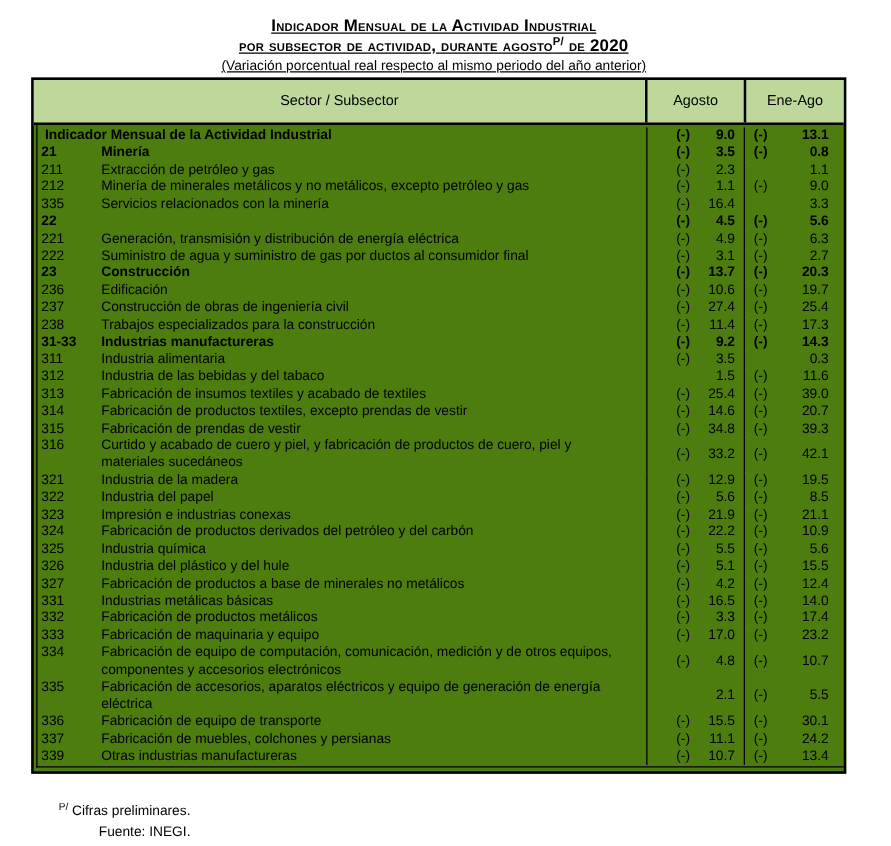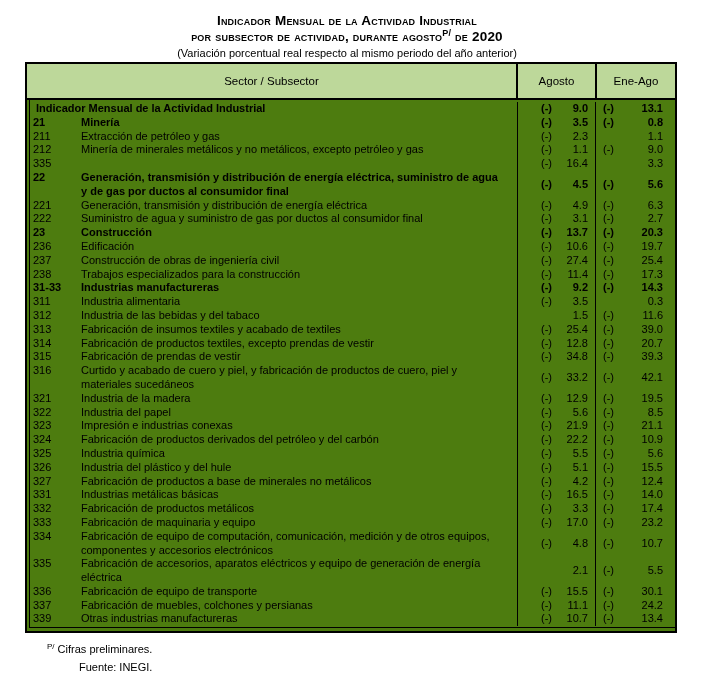--- a/index.html
+++ b/index.html
@@ -2,21 +2,21 @@
 <html><head>
 <meta charset="utf-8">
 <style>
   * { box-sizing: border-box; margin: 0; padding: 0; }
   html, body { background: #ffffff; }
   body {
     width: 713px; height: 677px; overflow: hidden;
     font-family: "Liberation Sans", sans-serif;
     color: #000;
   }
-  .page { position: relative; width: 694px; height: 677px; }
+  .page { position: relative; width: 694px; height: 677px; text-decoration: underline; }
 
   
   .titles { text-align: center; padding-top: 13px; }
   .t-line1, .t-line2 {
     font-weight: bold; font-size: 13.5px; line-height: 16px;
     font-variant: small-caps; letter-spacing: 0.2px;
   }
   .t-sup { font-size: 9px; position: relative; top: -5px; font-variant: normal; }
   .t-sub { font-size: 11px; line-height: 14px; font-variant: normal; }
 
@@ -138,35 +138,35 @@
     </div>
     <div class="cell-eneago">
       <span class="sign">(-)</span>
       <span class="num">9.0</span>
     </div>
   </div>
 
   <div class="row">
     <div class="cell-sector">
       <span class="code">335</span>
+      <span class="name">Servicios relacionados con la minería</span>
     </div>
     <div class="cell-agosto">
       <span class="sign">(-)</span>
       <span class="num">16.4</span>
     </div>
     <div class="cell-eneago">
       <span class="sign"></span>
       <span class="num">3.3</span>
     </div>
   </div>
 
   <div class="row bold">
     <div class="cell-sector">
       <span class="code">22</span>
-      <span class="name">Generación, transmisión y distribución de energía eléctrica, suministro de agua y de gas por ductos al consumidor final</span>
     </div>
     <div class="cell-agosto">
       <span class="sign">(-)</span>
       <span class="num">4.5</span>
     </div>
     <div class="cell-eneago">
       <span class="sign">(-)</span>
       <span class="num">5.6</span>
     </div>
   </div>
@@ -321,21 +321,21 @@
     </div>
   </div>
 
   <div class="row">
     <div class="cell-sector">
       <span class="code">314</span>
       <span class="name">Fabricación de productos textiles, excepto prendas de vestir</span>
     </div>
     <div class="cell-agosto">
       <span class="sign">(-)</span>
-      <span class="num">12.8</span>
+      <span class="num">14.6</span>
     </div>
     <div class="cell-eneago">
       <span class="sign">(-)</span>
       <span class="num">20.7</span>
     </div>
   </div>
 
   <div class="row">
     <div class="cell-sector">
       <span class="code">315</span>

